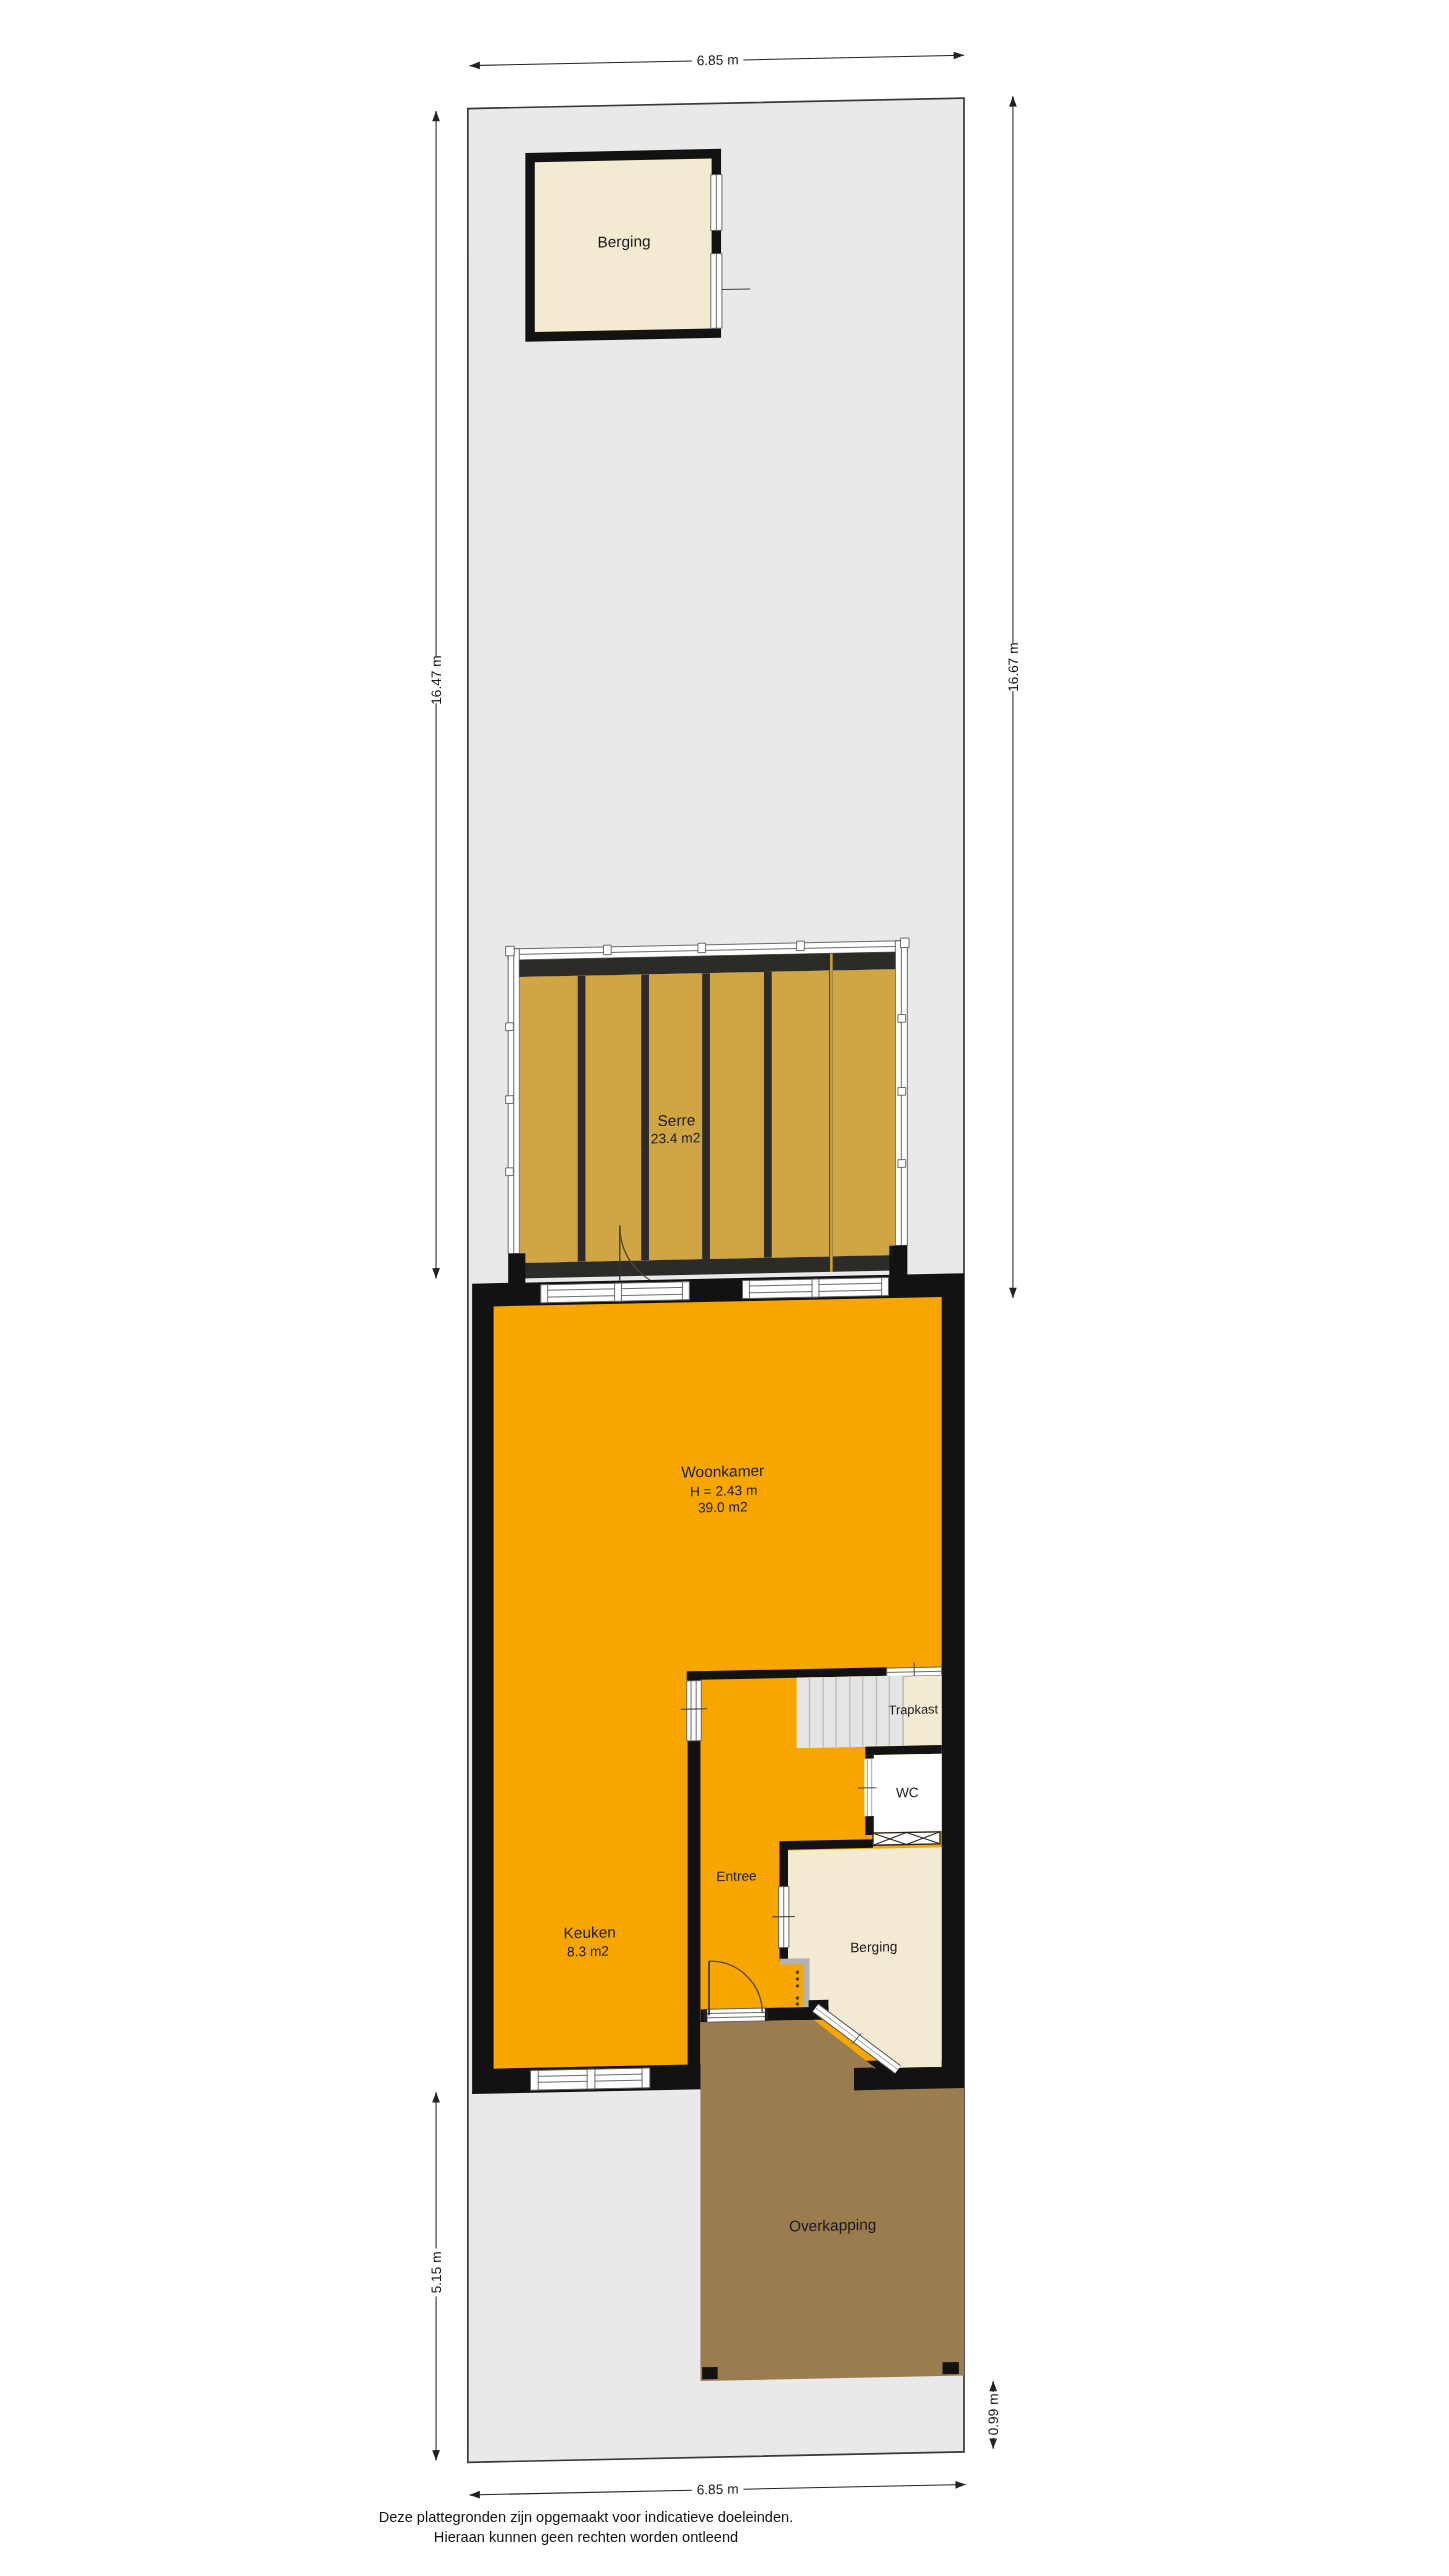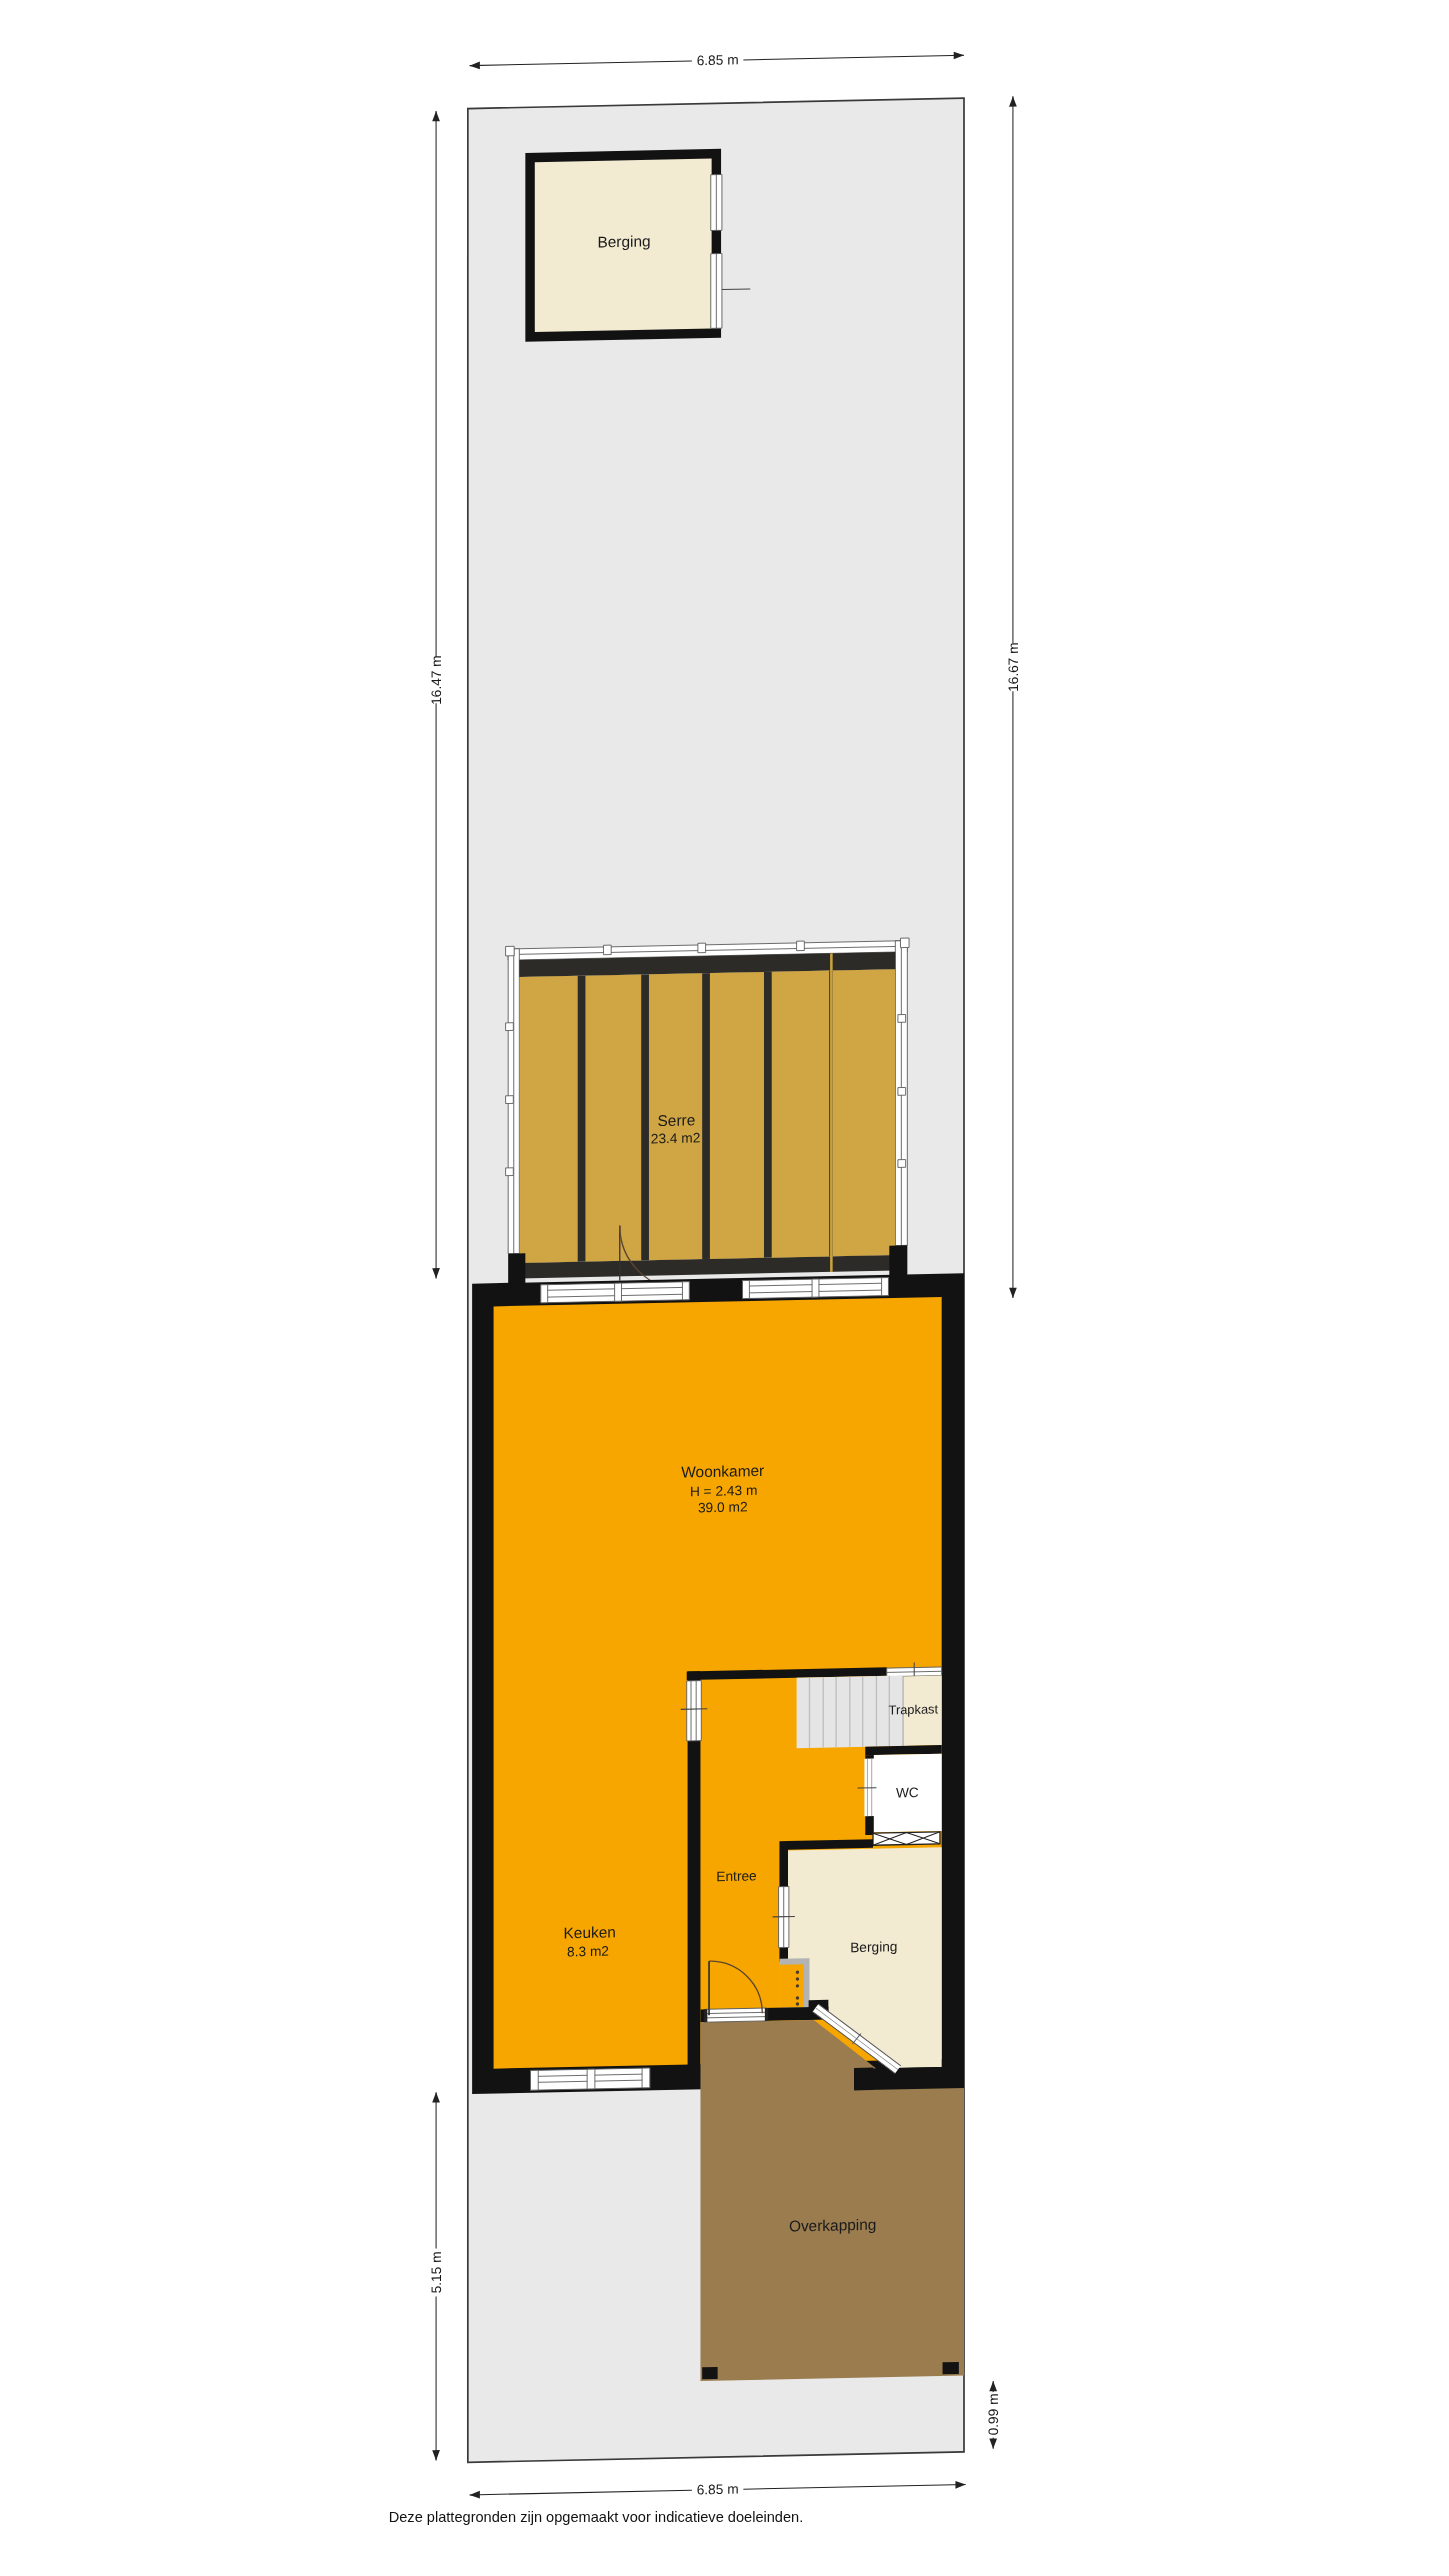--- a/index.html
+++ b/index.html
@@ -9,21 +9,21 @@
              transform:skewY(-1.2deg);transform-origin:716px 0;}
   svg{position:absolute;left:0;top:0;}
   svg text{font-family:"Liberation Sans", sans-serif;fill:#1a1a1a;}
   .room-label{font-size:18px;}
   .sub-label{font-size:16px;}
   .small-label{font-size:15px;}
   .dim-label{font-size:16px;}
   .dimline{stroke:#222;stroke-width:1.2;fill:none;}
   .arrow{fill:#222;stroke:none;}
   .winline{stroke:#555;stroke-width:1;}
-  .footer{position:absolute;left:14px;top:2507px;width:1164px;text-align:center;
+  .footer{position:absolute;left:4px;top:2507px;width:1164px;text-align:center;
           font-size:14.6px;line-height:20px;color:#111;}
 </style>
 </head>
 <body>
 
 <div class="plan-wrap">
 <svg width="1449" height="2576" viewBox="0 0 1688 3000">
 
   <rect x="545" y="120" width="578" height="2742" stroke="#3a3a3a" stroke-width="2" fill="#e9e9e9"></rect>
 
@@ -246,14 +246,15 @@
     <line x1="866" y1="2900" x2="1125" y2="2900" class="dimline"></line>
     <polygon class="arrow" points="547,2900 559,2895.5 559,2904.5"></polygon>
     <polygon class="arrow" points="1125,2900 1113,2895.5 1113,2904.5"></polygon>
     <text x="836" y="2905" text-anchor="middle" class="dim-label">6.85 m</text>
   </g>
 </svg>
 </div>
 
 <div class="footer">
   <div>Deze plattegronden zijn opgemaakt voor indicatieve doeleinden.</div>
+  <div>Hieraan kunnen geen rechten worden ontleend</div>
 </div>
 
 
 </body></html>

